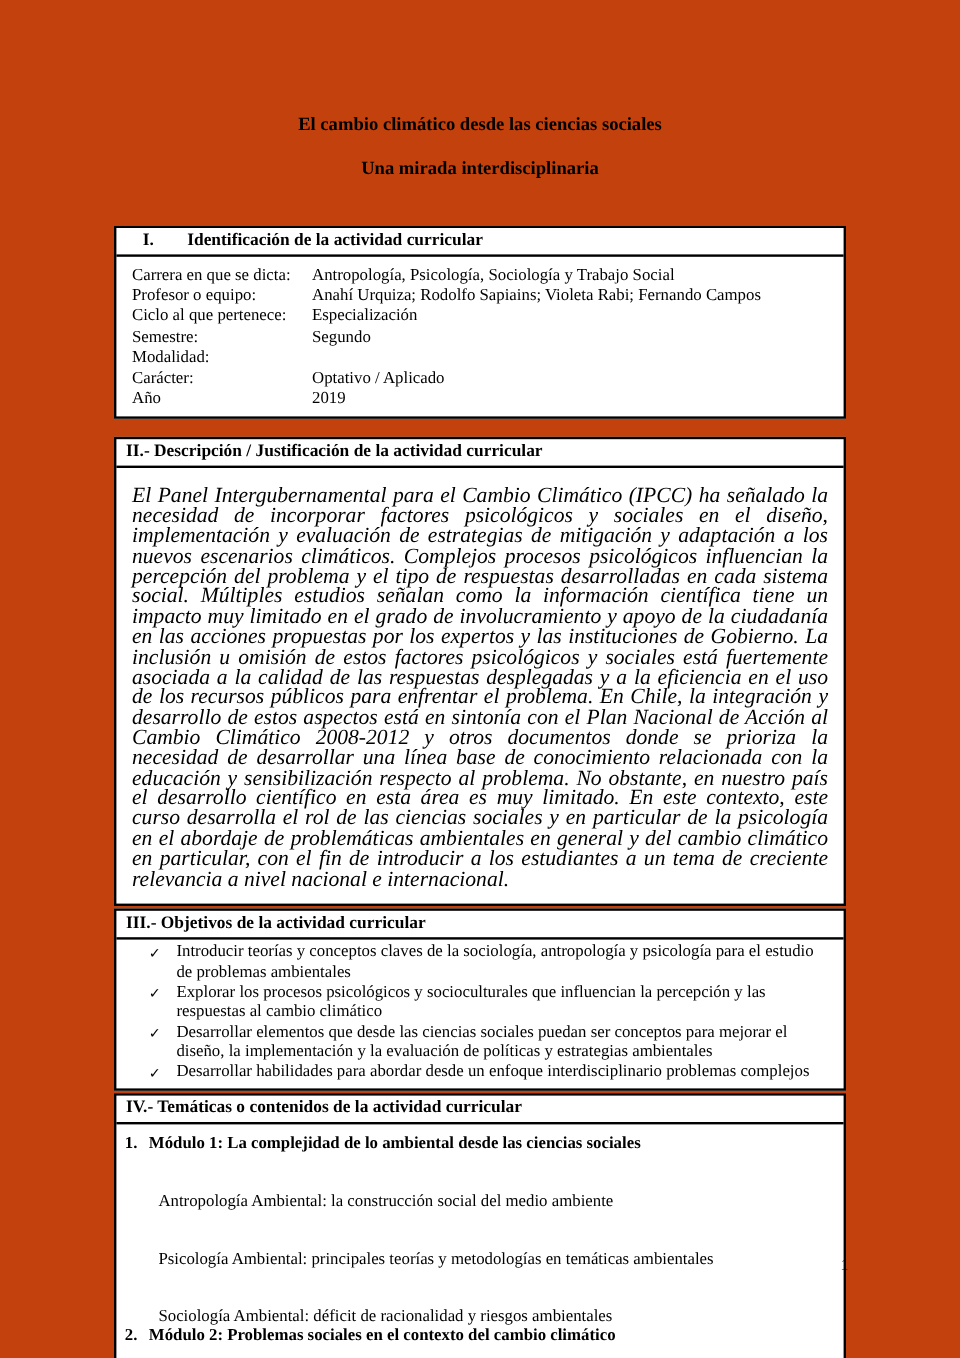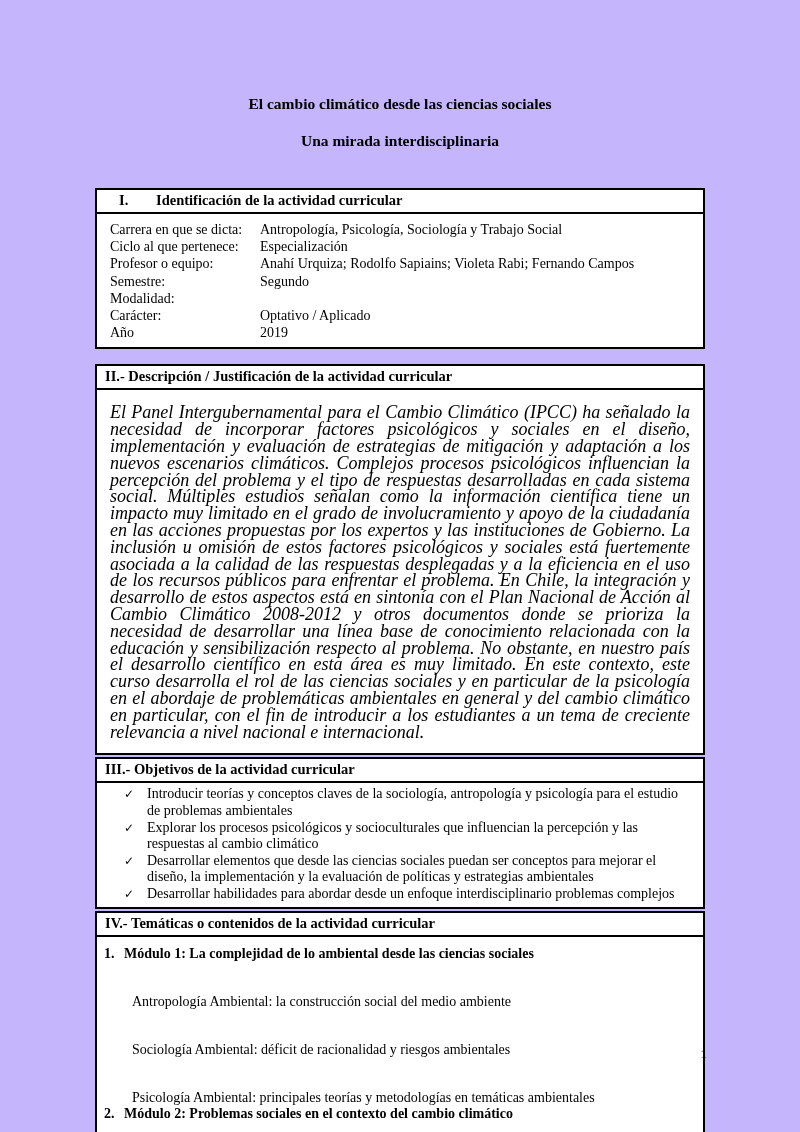--- a/index.html
+++ b/index.html
@@ -1,21 +1,21 @@
 <!DOCTYPE html>
 <html><head>
 <meta charset="utf-8">
 <style>
   * { margin: 0; padding: 0; box-sizing: border-box; }
   html, body { background: #ffffff; }
   .page {
     position: relative;
     width: 800px;
     height: 1132px;
-    background: #c4b5fd;
+    background: #c2410c;
     color: #000000;
     font-family: "Liberation Serif", "DejaVu Serif", serif;
     overflow: hidden;
   }
   .content { margin: 0 95px; width: 610px; }
 
   .doc-title {
     padding-top: 95px;
     text-align: center;
     font-weight: bold;
@@ -106,26 +106,26 @@
     <div class="tbl tbl-identificacion">
       <div class="tbl-header header-i">
         <span class="numeral">I.</span><span>Identificación de la actividad curricular</span>
       </div>
       <div class="ident-body">
         <div class="field-row">
           <div class="field-label">Carrera en que se dicta:</div>
           <div class="field-value">Antropología, Psicología, Sociología y Trabajo Social</div>
         </div>
         <div class="field-row">
+          <div class="field-label">Profesor o equipo:</div>
+          <div class="field-value">Anahí Urquiza; Rodolfo Sapiains; Violeta Rabi; Fernando Campos</div>
+        </div>
+        <div class="field-row">
           <div class="field-label">Ciclo al que pertenece:</div>
           <div class="field-value">Especialización</div>
-        </div>
-        <div class="field-row">
-          <div class="field-label">Profesor o equipo:</div>
-          <div class="field-value">Anahí Urquiza; Rodolfo Sapiains; Violeta Rabi; Fernando Campos</div>
         </div>
         <div class="field-row">
           <div class="field-label">Semestre:</div>
           <div class="field-value">Segundo</div>
         </div>
         <div class="field-row">
           <div class="field-label">Modalidad:</div>
         </div>
         <div class="field-row">
           <div class="field-label">Carácter:</div>
@@ -168,22 +168,22 @@
     </div>
 
     <div class="tbl tbl-tematicas">
       <div class="tbl-header">IV.- Temáticas o contenidos de la actividad curricular</div>
       <div class="mod-body">
         <div class="module">
           <div class="module-title-row">
             <span class="mod-num">1.</span><span>Módulo 1: La complejidad de lo ambiental desde las ciencias sociales</span>
           </div>
           <div class="mod-topic">Antropología Ambiental: la construcción social del medio ambiente</div>
+          <div class="mod-topic">Psicología Ambiental: principales teorías y metodologías en temáticas ambientales</div>
           <div class="mod-topic">Sociología Ambiental: déficit de racionalidad y riesgos ambientales</div>
-          <div class="mod-topic">Psicología Ambiental: principales teorías y metodologías en temáticas ambientales</div>
         </div>
         <div class="module">
           <div class="module-title-row">
             <span class="mod-num">2.</span><span>Módulo 2: Problemas sociales en el contexto del cambio climático</span>
           </div>
           <div class="mod-topic">Cambio climático como problema global</div>
           <div class="mod-topic">Los desafíos de la Mitigación</div>
         </div>
       </div>
     </div>

